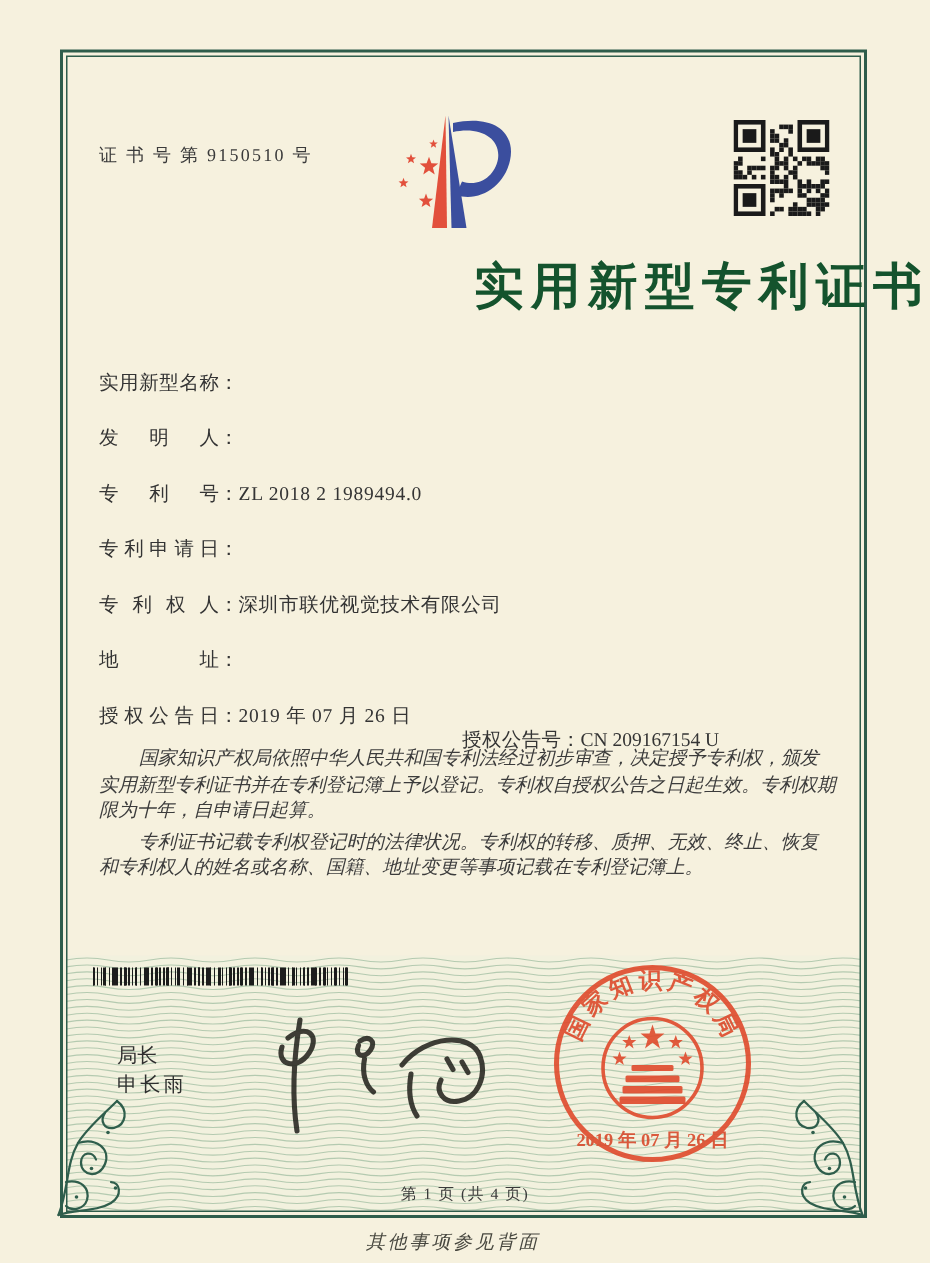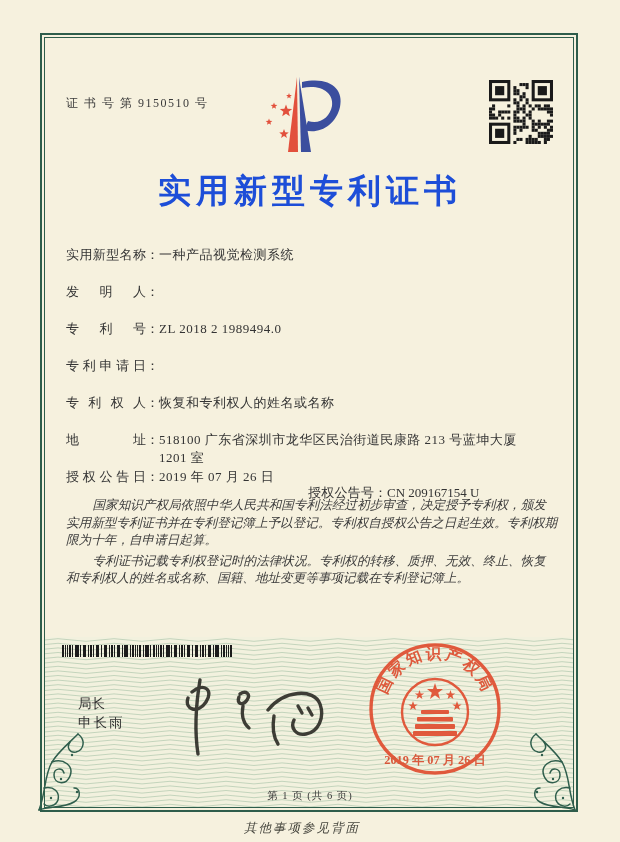--- a/index.html
+++ b/index.html
@@ -8,22 +8,22 @@
   
   .frame{position:absolute;left:40px;top:33px;width:534px;height:775px;
          border:2.4px solid #2e5d4b;z-index:3;pointer-events:none;}
   .frame-inner{position:absolute;inset:1.6px;border:1.1px solid #2e5d4b;}
   
   .waves{position:absolute;left:44px;top:637px;z-index:1;}
   
   .cert-number{position:absolute;left:66px;top:75px;font-size:12px;letter-spacing:1.5px;color:#3a3a3a;z-index:4;margin-top:20px;}
   .logo{position:absolute;left:262px;top:72px;z-index:4;}
   .qr{position:absolute;left:489px;top:80px;z-index:4;}
-  .title{position:absolute;left:0;right:0;top:169px;text-align:center;font-size:33px;
-         font-weight:600;letter-spacing:5px;color:#1d4ed8;z-index:4;}
+  .title{position:absolute;left:0;right:0;top:169px;text-align:right;font-size:33px;
+         font-weight:600;letter-spacing:5px;color:#14532d;z-index:4;}
   
   .fields{position:absolute;left:66px;top:246px;width:478px;font-size:13px;color:#343434;z-index:4;}
   .row{display:flex;min-height:37px;line-height:17.5px;position:relative;}
   .flabel{display:inline-block;width:80px;text-align:justify;text-align-last:justify;flex:0 0 80px;}
   .colon{flex:0 0 auto;}
   .fvalue{width:388px;letter-spacing:.5px;}
   .pair2{position:absolute;left:242px;top:0;display:flex;margin-top:16px;}
   .pair2 .flabel{width:66px;flex:0 0 66px;}
   
   .body-text{position:absolute;left:66px;top:497px;width:492px;font-size:12.6px;line-height:17.5px;
@@ -271,44 +271,42 @@
       <rect x="3" y="45" width="15" height="15" fill="#f6f1de"></rect>
       <rect x="6" y="48" width="9" height="9" fill="#1a1a1a"></rect>
     </svg>
 
   <div class="title">实用新型专利证书</div>
 
   <div class="fields">
     <div class="row">
       <span class="flabel">实用新型名称</span>
         <span class="colon">：</span>
-      <span class="fvalue">一种产品视觉检测系统</span>
     </div>
     <div class="row">
       <span class="flabel">发明人</span>
         <span class="colon">：</span>
     </div>
     <div class="row">
       <span class="flabel">专利号</span>
         <span class="colon">：</span>
       <span class="fvalue">ZL 2018 2 1989494.0</span>
     </div>
     <div class="row">
       <span class="flabel">专利申请日</span>
         <span class="colon">：</span>
     </div>
     <div class="row">
       <span class="flabel">专利权人</span>
         <span class="colon">：</span>
-      <span class="fvalue">恢复和专利权人的姓名或名称</span>
+      <span class="fvalue">深圳市联优视觉技术有限公司</span>
     </div>
     <div class="row">
       <span class="flabel">地址</span>
         <span class="colon">：</span>
-      <span class="fvalue">518100 广东省深圳市龙华区民治街道民康路 213 号蓝坤大厦 1201 室</span>
     </div>
     <div class="row">
       <span class="flabel">授权公告日</span>
         <span class="colon">：</span>
       <span class="fvalue" style="width:150px">2019 年 07 月 26 日</span>
       <span class="pair2">
         <span class="flabel">授权公告号</span>
           <span class="colon">：</span>
         <span>CN 209167154 U</span>
       </span>
@@ -356,16 +354,16 @@
         <polygon points="91,61 92.2,64.4 95.7,64.4 92.9,66.6 93.9,70 91,67.9 88.1,70 89.1,66.6 86.3,64.4 89.8,64.4"></polygon>
         <rect x="55" y="70" width="28" height="4" rx="1"></rect>
         <rect x="51" y="77" width="36" height="4.5" rx="1"></rect>
         <rect x="49" y="84" width="40" height="5" rx="1"></rect>
         <rect x="47" y="91" width="44" height="5" rx="1"></rect>
       </g>
       <text x="69" y="124" text-anchor="middle" font-size="12.3" font-weight="bold" fill="#d84a2c">2019 年 07 月 26 日</text>
     </g>
   </svg>
 
-  <div class="page-number">第 1 页 (共 6 页)</div>
+  <div class="page-number">第 1 页 (共 4 页)</div>
   <div class="back-note">其他事项参见背面</div>
 
 </div>
 
 </body></html>

